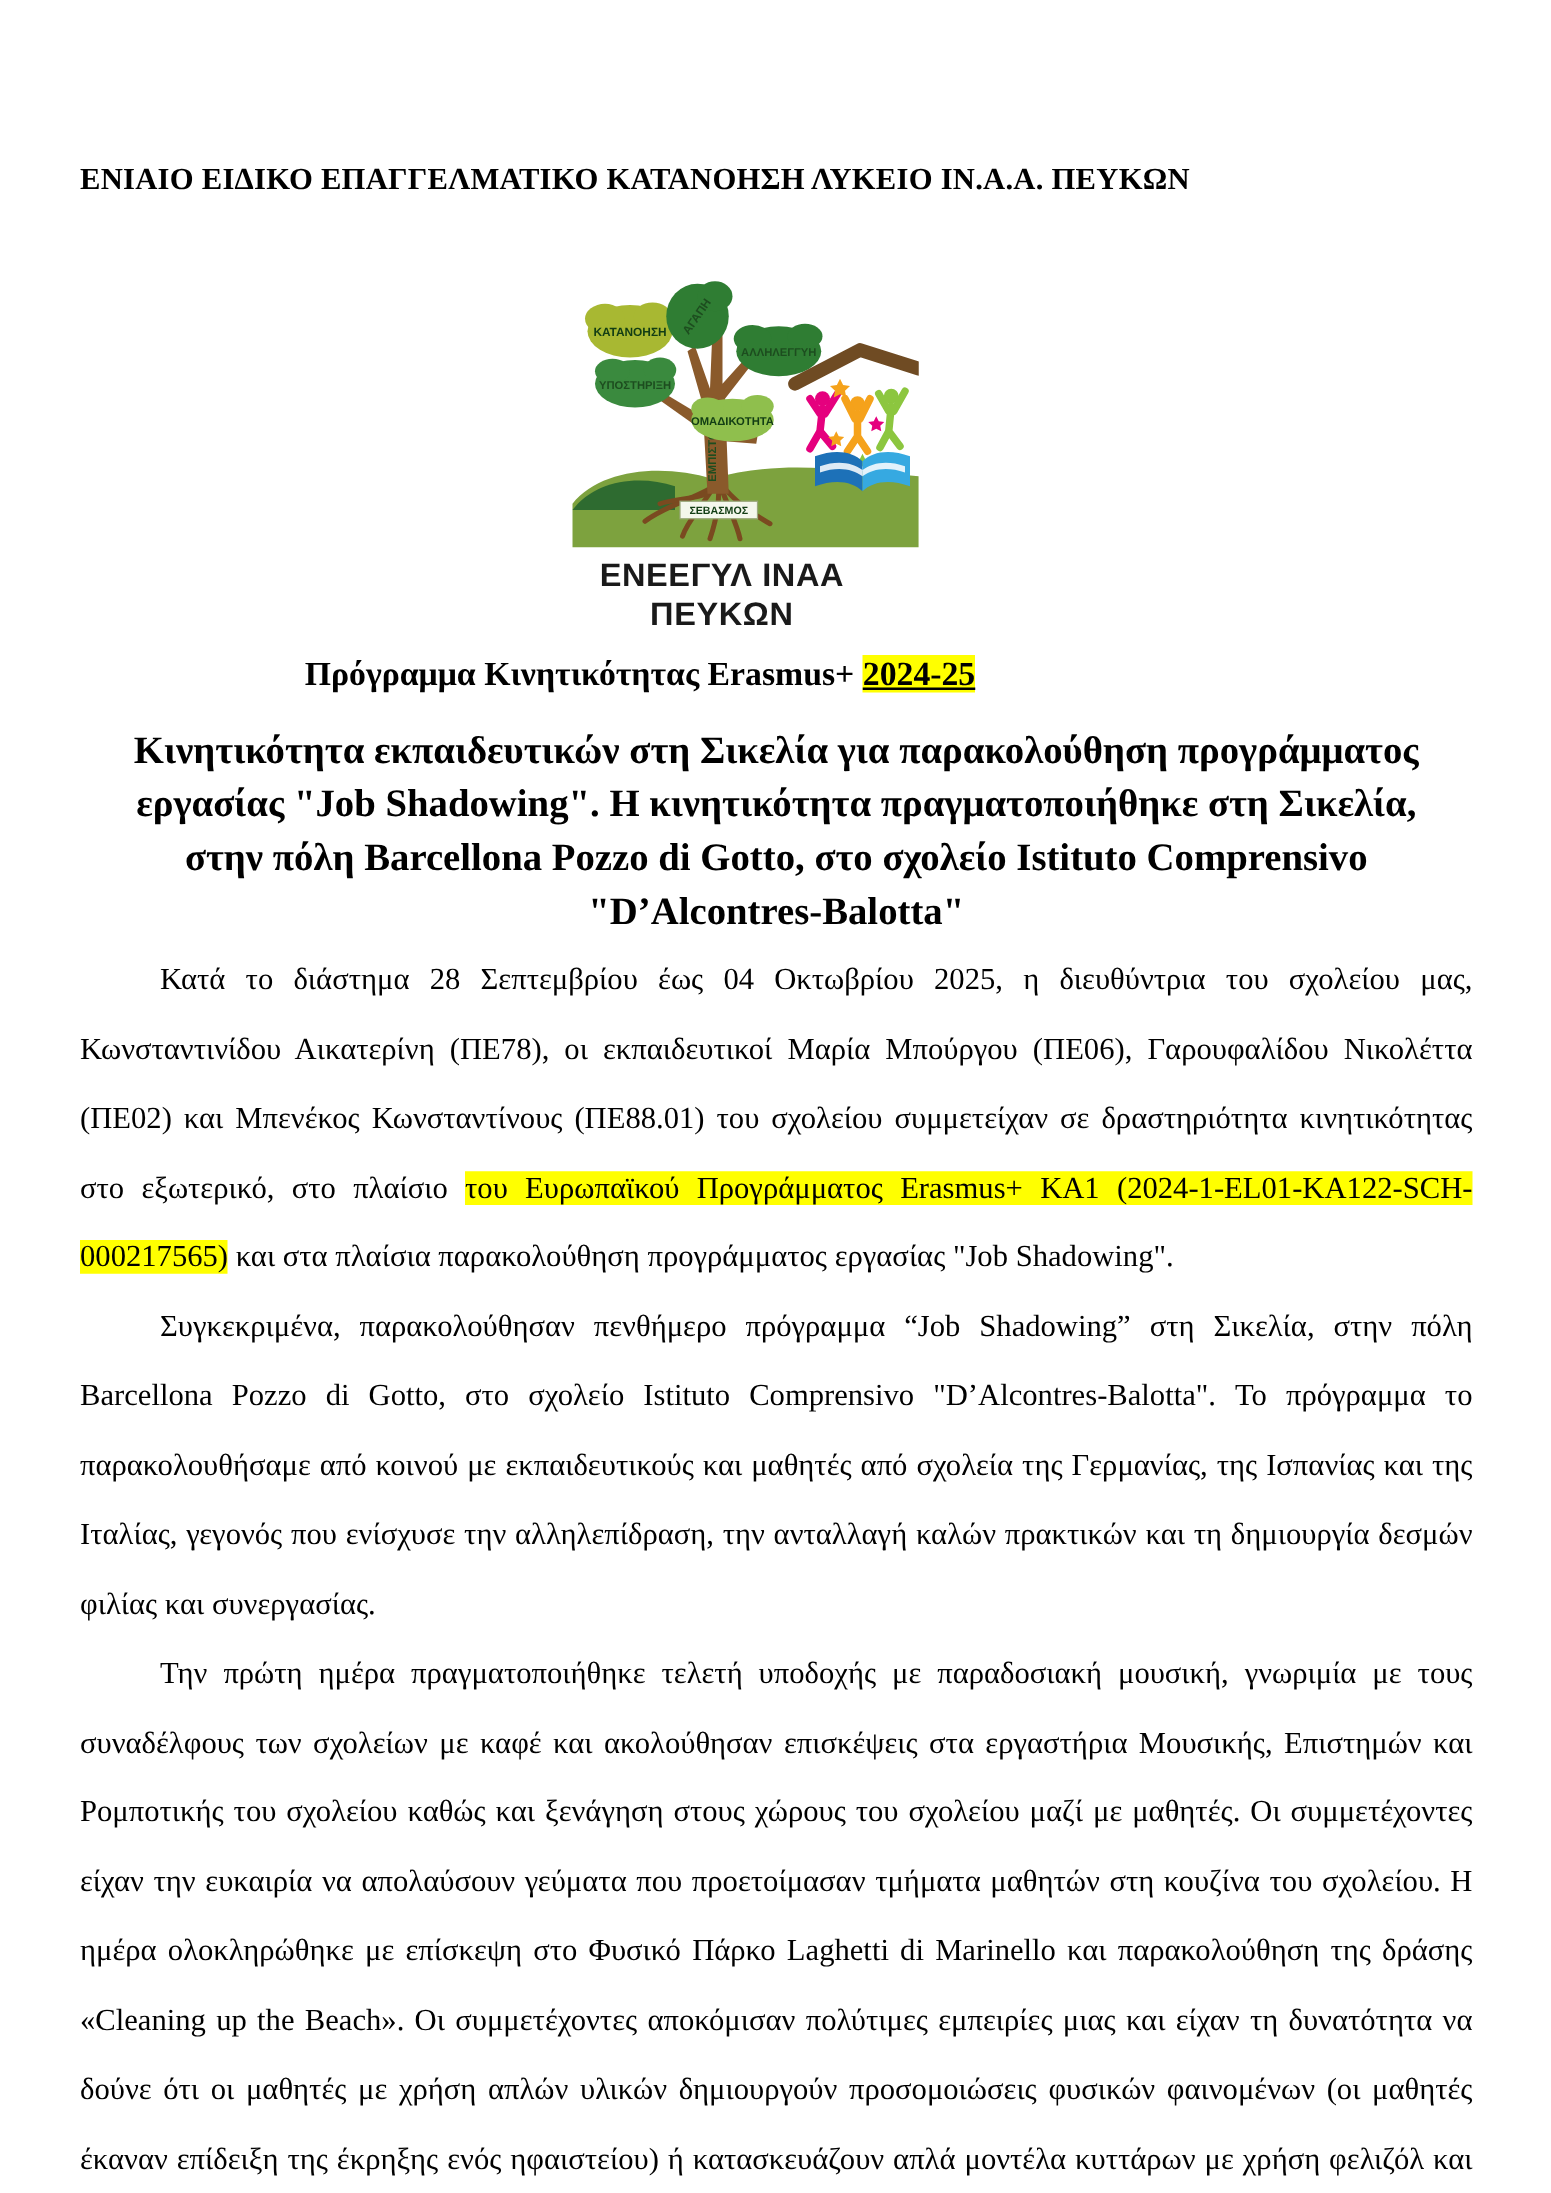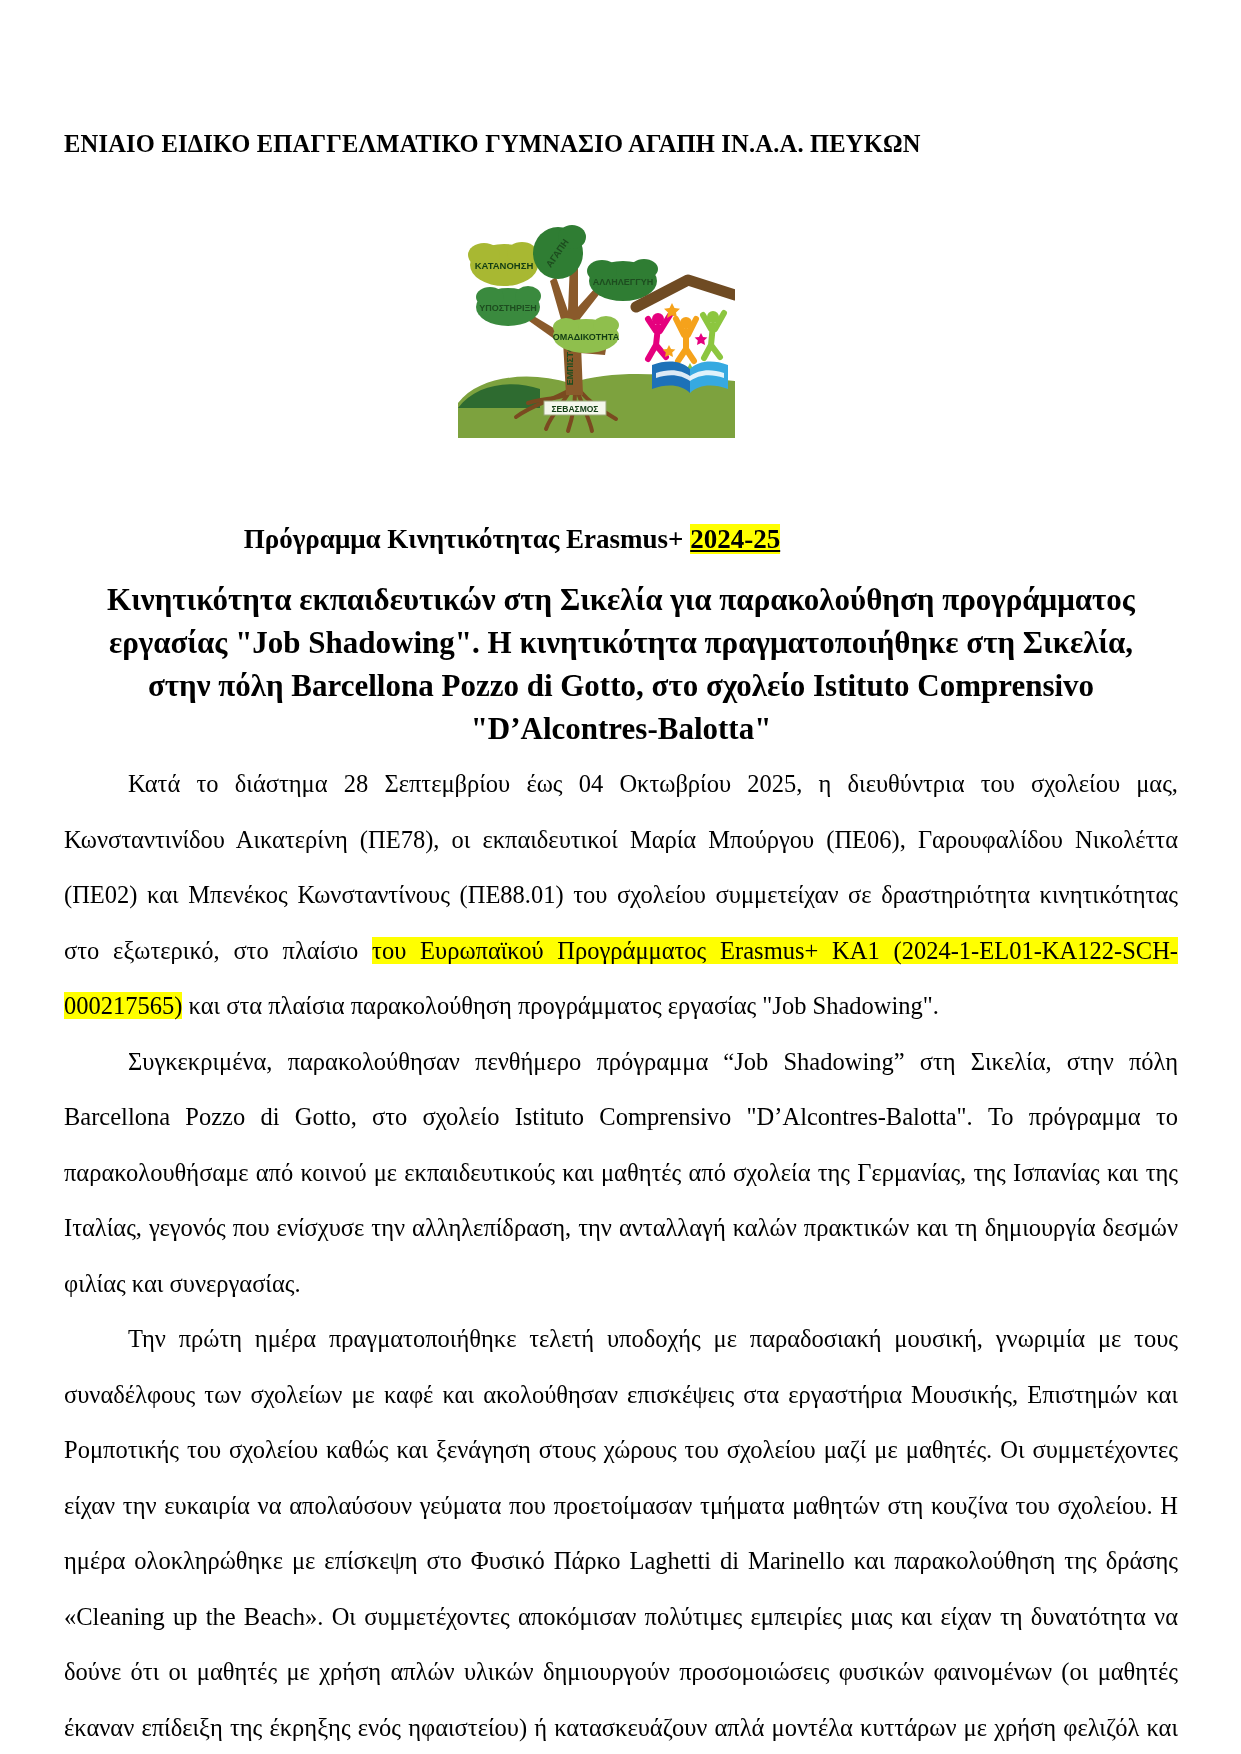--- a/index.html
+++ b/index.html
@@ -52,21 +52,21 @@
     font-family:"Liberation Sans","DejaVu Sans",sans-serif;
     font-weight:bold;fill:#1d4d1f;
   }
   .leaf-label.on-dark{fill:#123d14;}
 </style>
 </head>
 <body>
 
 <div class="page">
 
-  <div class="doc-header">ΕΝΙΑΙΟ ΕΙΔΙΚΟ ΕΠΑΓΓΕΛΜΑΤΙΚΟ ΓΥΜΝΑΣΙΟ ΑΓΑΠΗ ΙΝ.Α.Α. ΠΕΥΚΩΝ</div>
+  <div class="doc-header">ΕΝΙΑΙΟ ΕΙΔΙΚΟ ΕΠΑΓΓΕΛΜΑΤΙΚΟ ΚΑΤΑΝΟΗΣΗ ΛΥΚΕΙΟ ΙΝ.Α.Α. ΠΕΥΚΩΝ</div>
 
   <div class="logo-wrap">
     <svg width="315" height="235" viewBox="0 0 315 235">
 
       <path d="M38 200 C 60 172 110 168 150 180 C 200 165 250 172 315 178 L 315 235 L 38 235 Z" fill="#7da23e"></path>
       <path d="M38 205 C 55 182 90 176 120 186 L 120 205 Z" fill="#2e6b30"></path>
 
       <g stroke="#7a4a20" stroke-width="4" fill="none" stroke-linecap="round">
         <path d="M148 188 C 130 198 112 202 96 214"></path>
         <path d="M150 188 C 140 204 130 214 126 226"></path>
@@ -147,20 +147,21 @@
         <path d="M270 160 l 2 4 4.4.6 -3.2 3 .8 4.4 -4-2.1 -4 2.1 .8-4.4 -3.2-3 4.4-.6 z" fill="#8cc63f"></path>
       </g>
 
       <g>
         <path d="M232 162 C 248 156 262 158 270 166 L 270 190 C 262 182 248 180 232 186 Z" fill="#1d71b8"></path>
         <path d="M308 162 C 292 156 278 158 270 166 L 270 190 C 278 182 292 180 308 186 Z" fill="#36a9e1"></path>
         <path d="M236 170 C 250 165 262 167 270 173 L 270 178 C 262 172 250 170 236 175 Z" fill="#ffffff" opacity="0.85"></path>
         <path d="M304 170 C 290 165 278 167 270 173 L 270 178 C 278 172 290 170 304 175 Z" fill="#ffffff" opacity="0.85"></path>
       </g>
     </svg>
+    <div class="logo-caption">ΕΝΕΕΓΥΛ ΙΝΑΑ ΠΕΥΚΩΝ</div>
   </div>
 
   <div class="doc-title">
     <span>Πρόγραμμα Κινητικότητας Erasmus+ </span><span class="hl">2024-25</span>
   </div>
 
   <div class="doc-subtitle">Κινητικότητα εκπαιδευτικών στη Σικελία για παρακολούθηση προγράμματος εργασίας "Job Shadowing". Η κινητικότητα πραγματοποιήθηκε στη Σικελία, στην πόλη Barcellona Pozzo di Gotto, στο σχολείο Istituto Comprensivo "D’Alcontres-Balotta"</div>
 
   <div class="body-text">
     <p><span>Κατά το διάστημα 28 Σεπτεμβρίου έως 04 Οκτωβρίου 2025, η διευθύντρια του σχολείου μας, Κωνσταντινίδου Αικατερίνη (ΠΕ78), οι εκπαιδευτικοί Μαρία Μπούργου (ΠΕ06), Γαρουφαλίδου Νικολέττα (ΠΕ02) και Μπενέκος Κωνσταντίνους (ΠΕ88.01) του σχολείου συμμετείχαν σε δραστηριότητα κινητικότητας στο εξωτερικό, στο πλαίσιο </span><span class="hl">του Ευρωπαϊκού Προγράμματος Erasmus+ KA1 (2024-1-EL01-KA122-SCH-000217565)</span><span> και στα πλαίσια παρακολούθηση προγράμματος εργασίας "Job Shadowing".</span></p>

